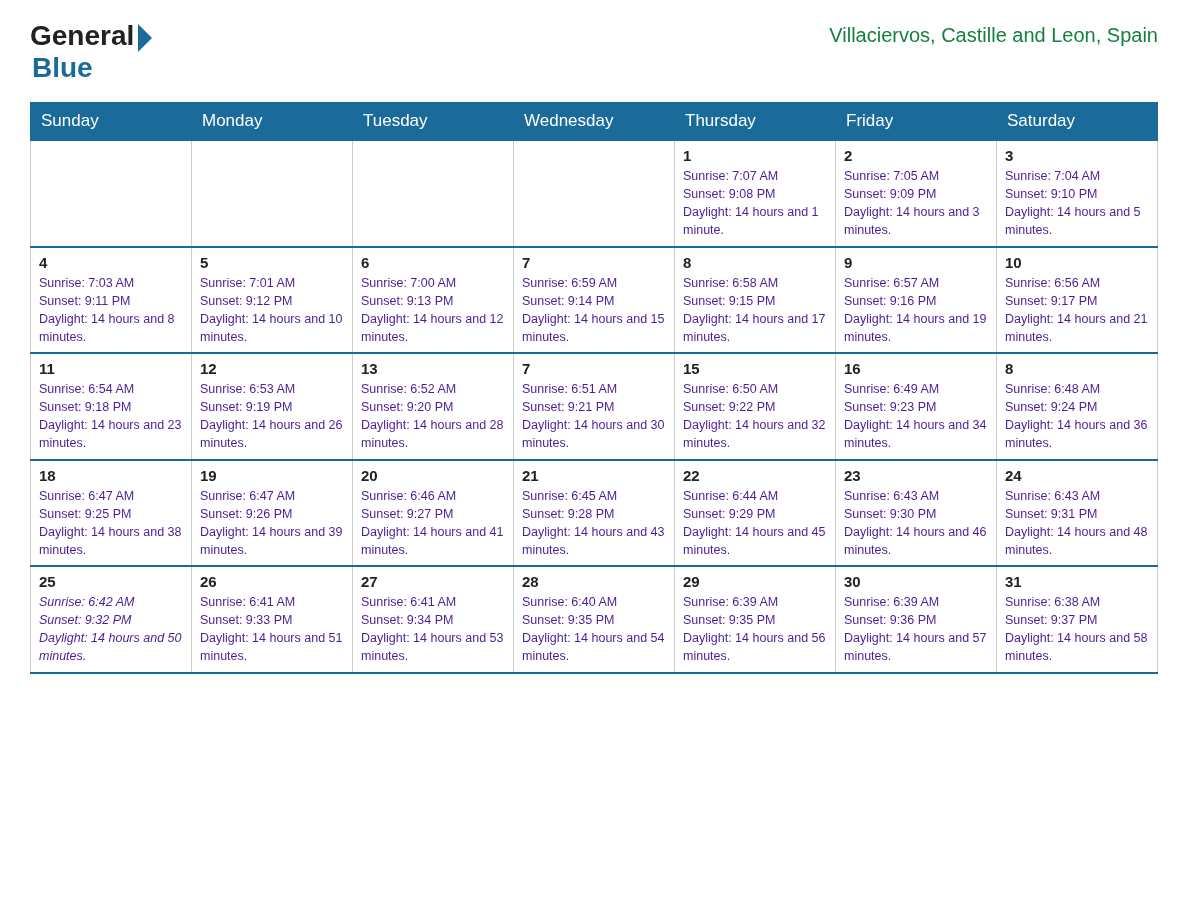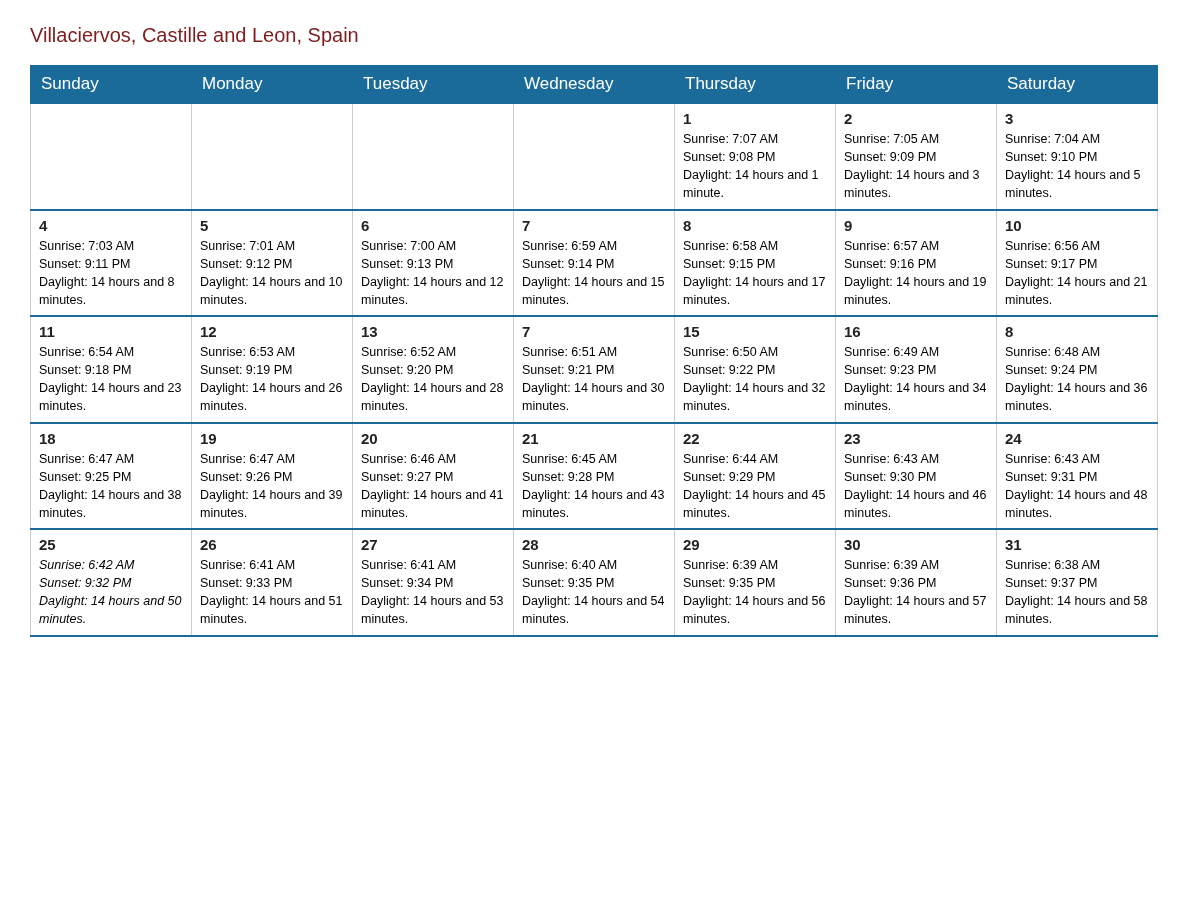--- a/index.html
+++ b/index.html
@@ -50,21 +50,21 @@
       text-align: right;
     }
     .month-year {
       font-size: 52px;
       font-weight: bold;
       color: #222;
       line-height: 1.1;
     }
     .location {
       font-size: 20px;
-      color: #7f1d1d;
+      color: #15803d;
       margin-top: 4px;
     }
     .calendar {
       width: 100%;
       border-collapse: collapse;
       border-radius: 18px;
     }
     .calendar th {
       background: #1a6b9a;
       color: #fff;
@@ -88,30 +88,37 @@
     }
     .day-num {
       font-size: 15px;
       font-weight: bold;
       margin-bottom: 3px;
       display: block;
     }
     .day-info {
       font-size: 12.5px;
       line-height: 1.45;
-      color: #000000;
+      color: #4c1d95;
     }
     .empty-cell {
       background: #fff;
     }
   </style>
 </head>
 <body>
 
 <div class="header">
+  <div class="logo">
+    <div class="logo-top">
+      <span class="logo-general">General</span>
+      <div class="logo-arrow"></div>
+    </div>
+    <span class="logo-blue">Blue</span>
+  </div>
   <div class="title-block">
     <div class="location">Villaciervos, Castille and Leon, Spain</div>
   </div>
 </div>
 
 <table class="calendar">
   <thead>
     <tr>
     <th>Sunday</th>
         <th>Monday</th>

